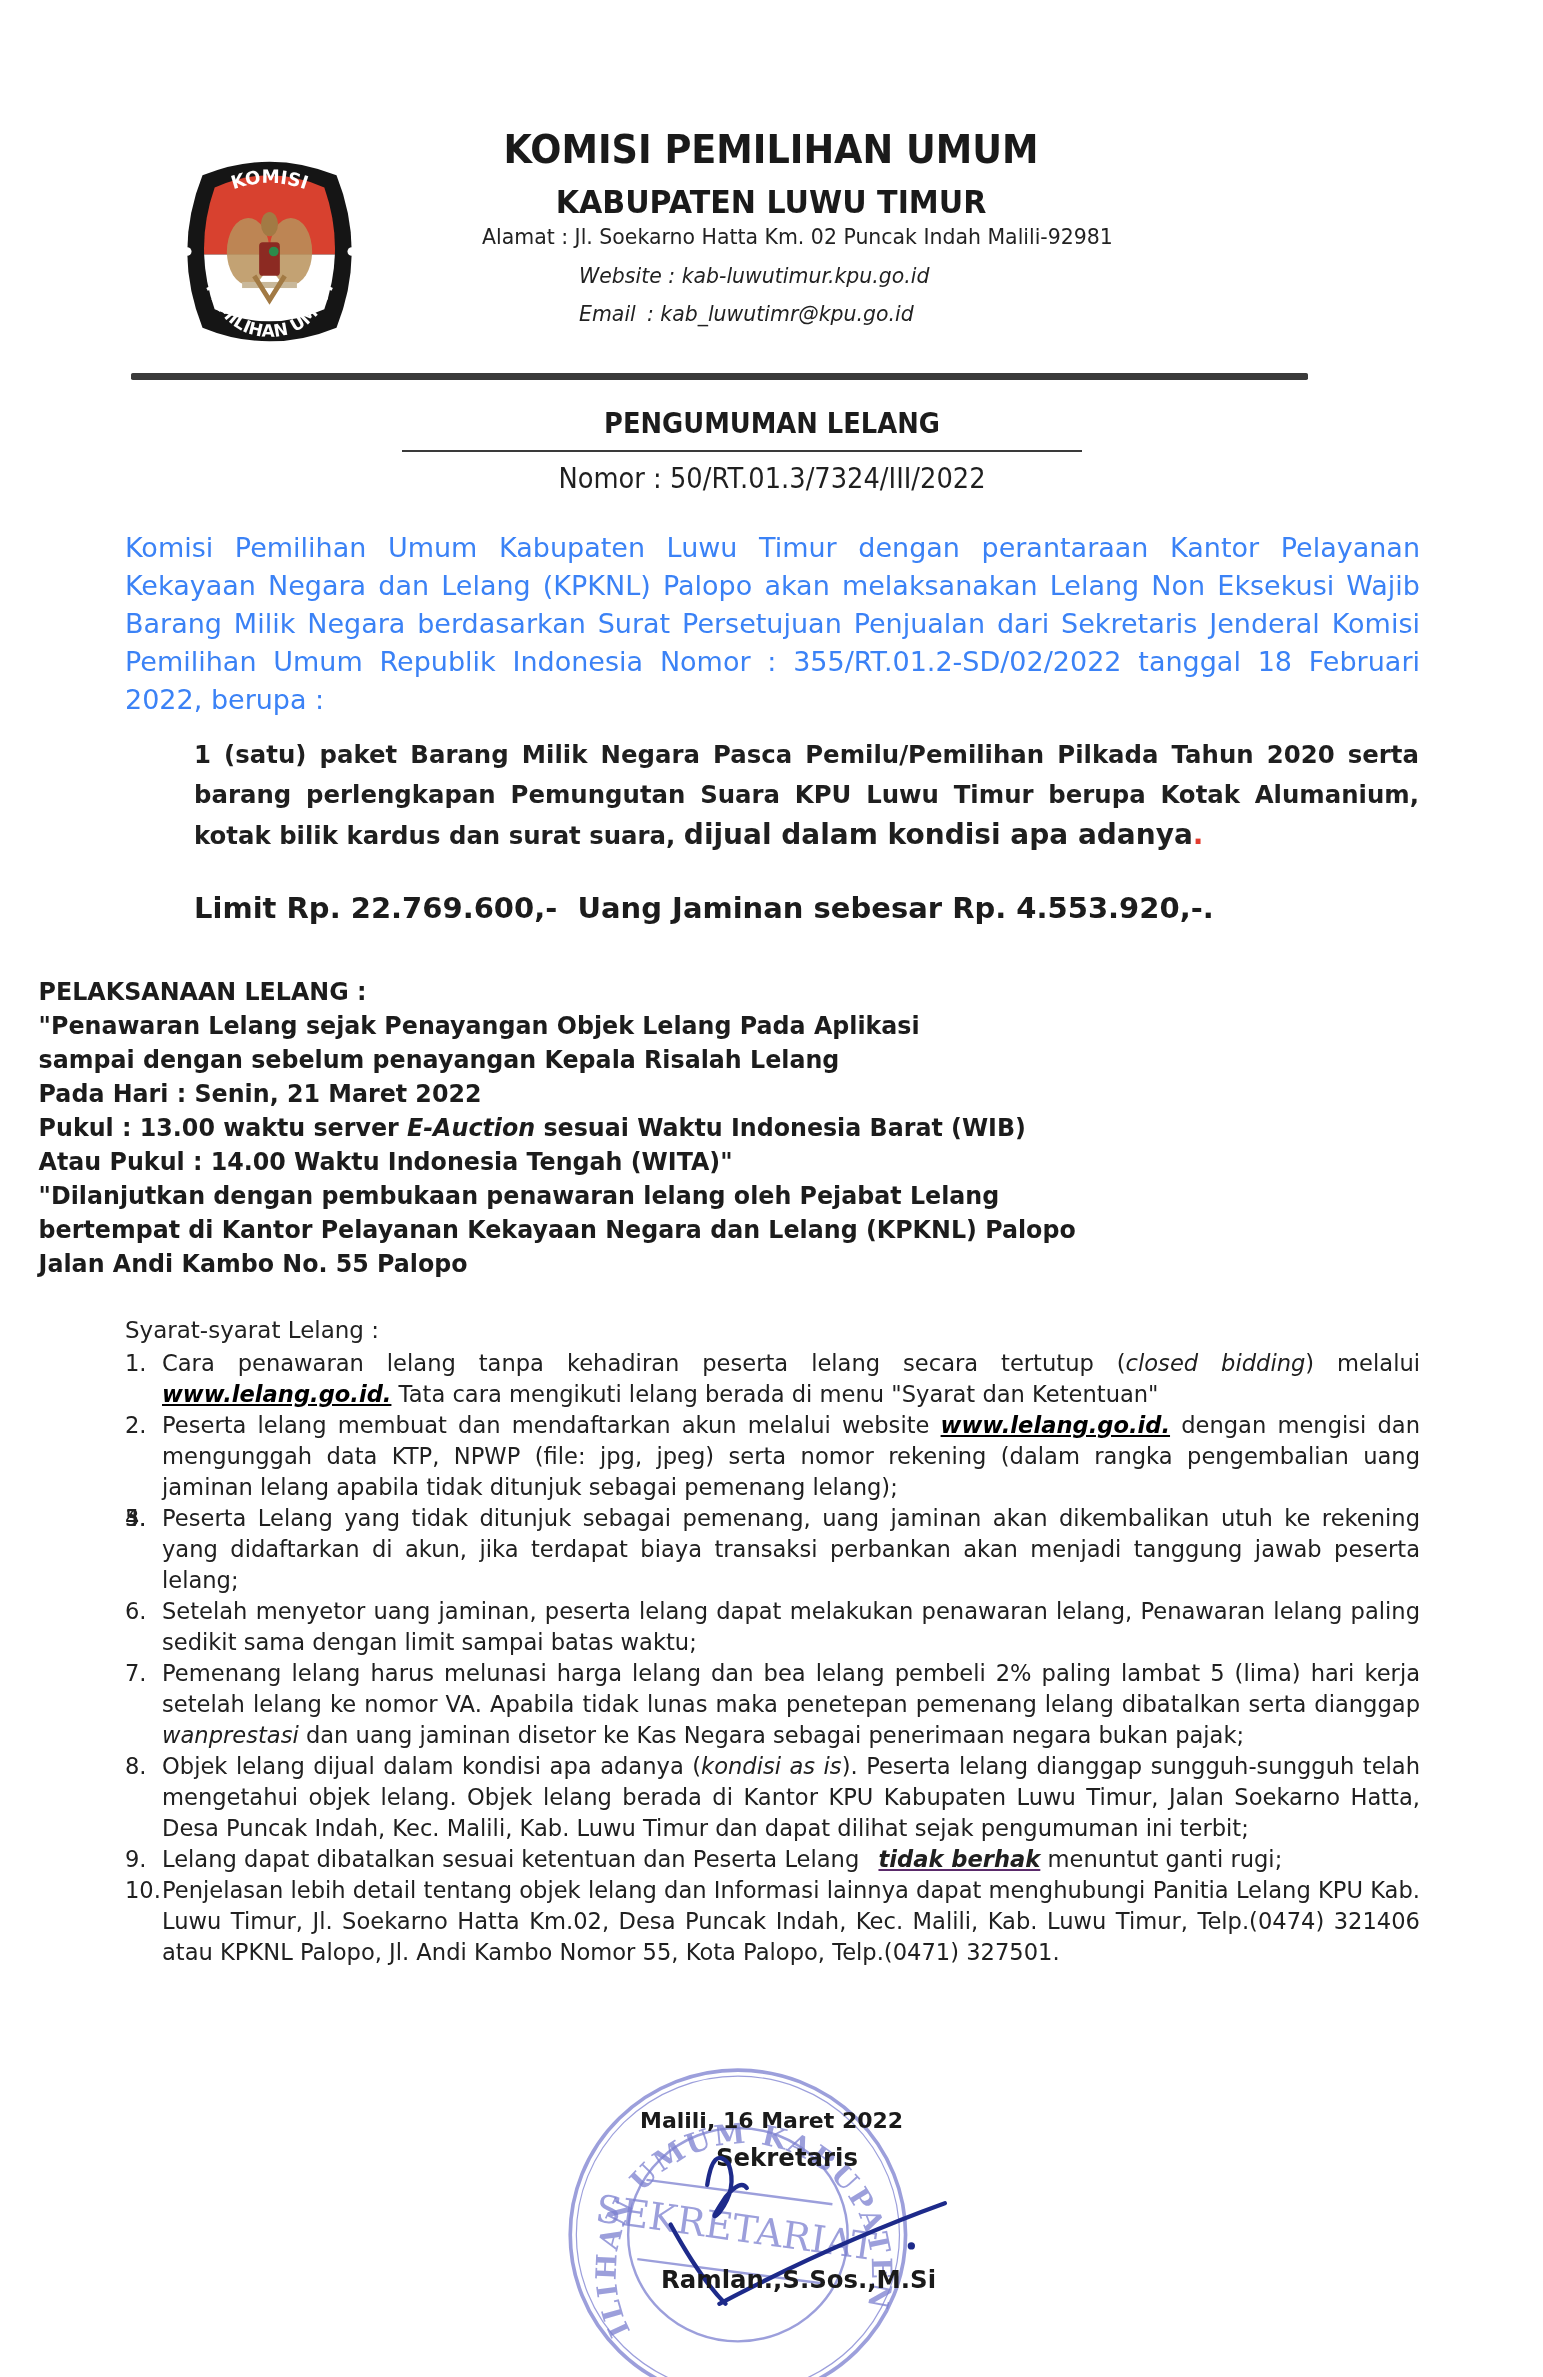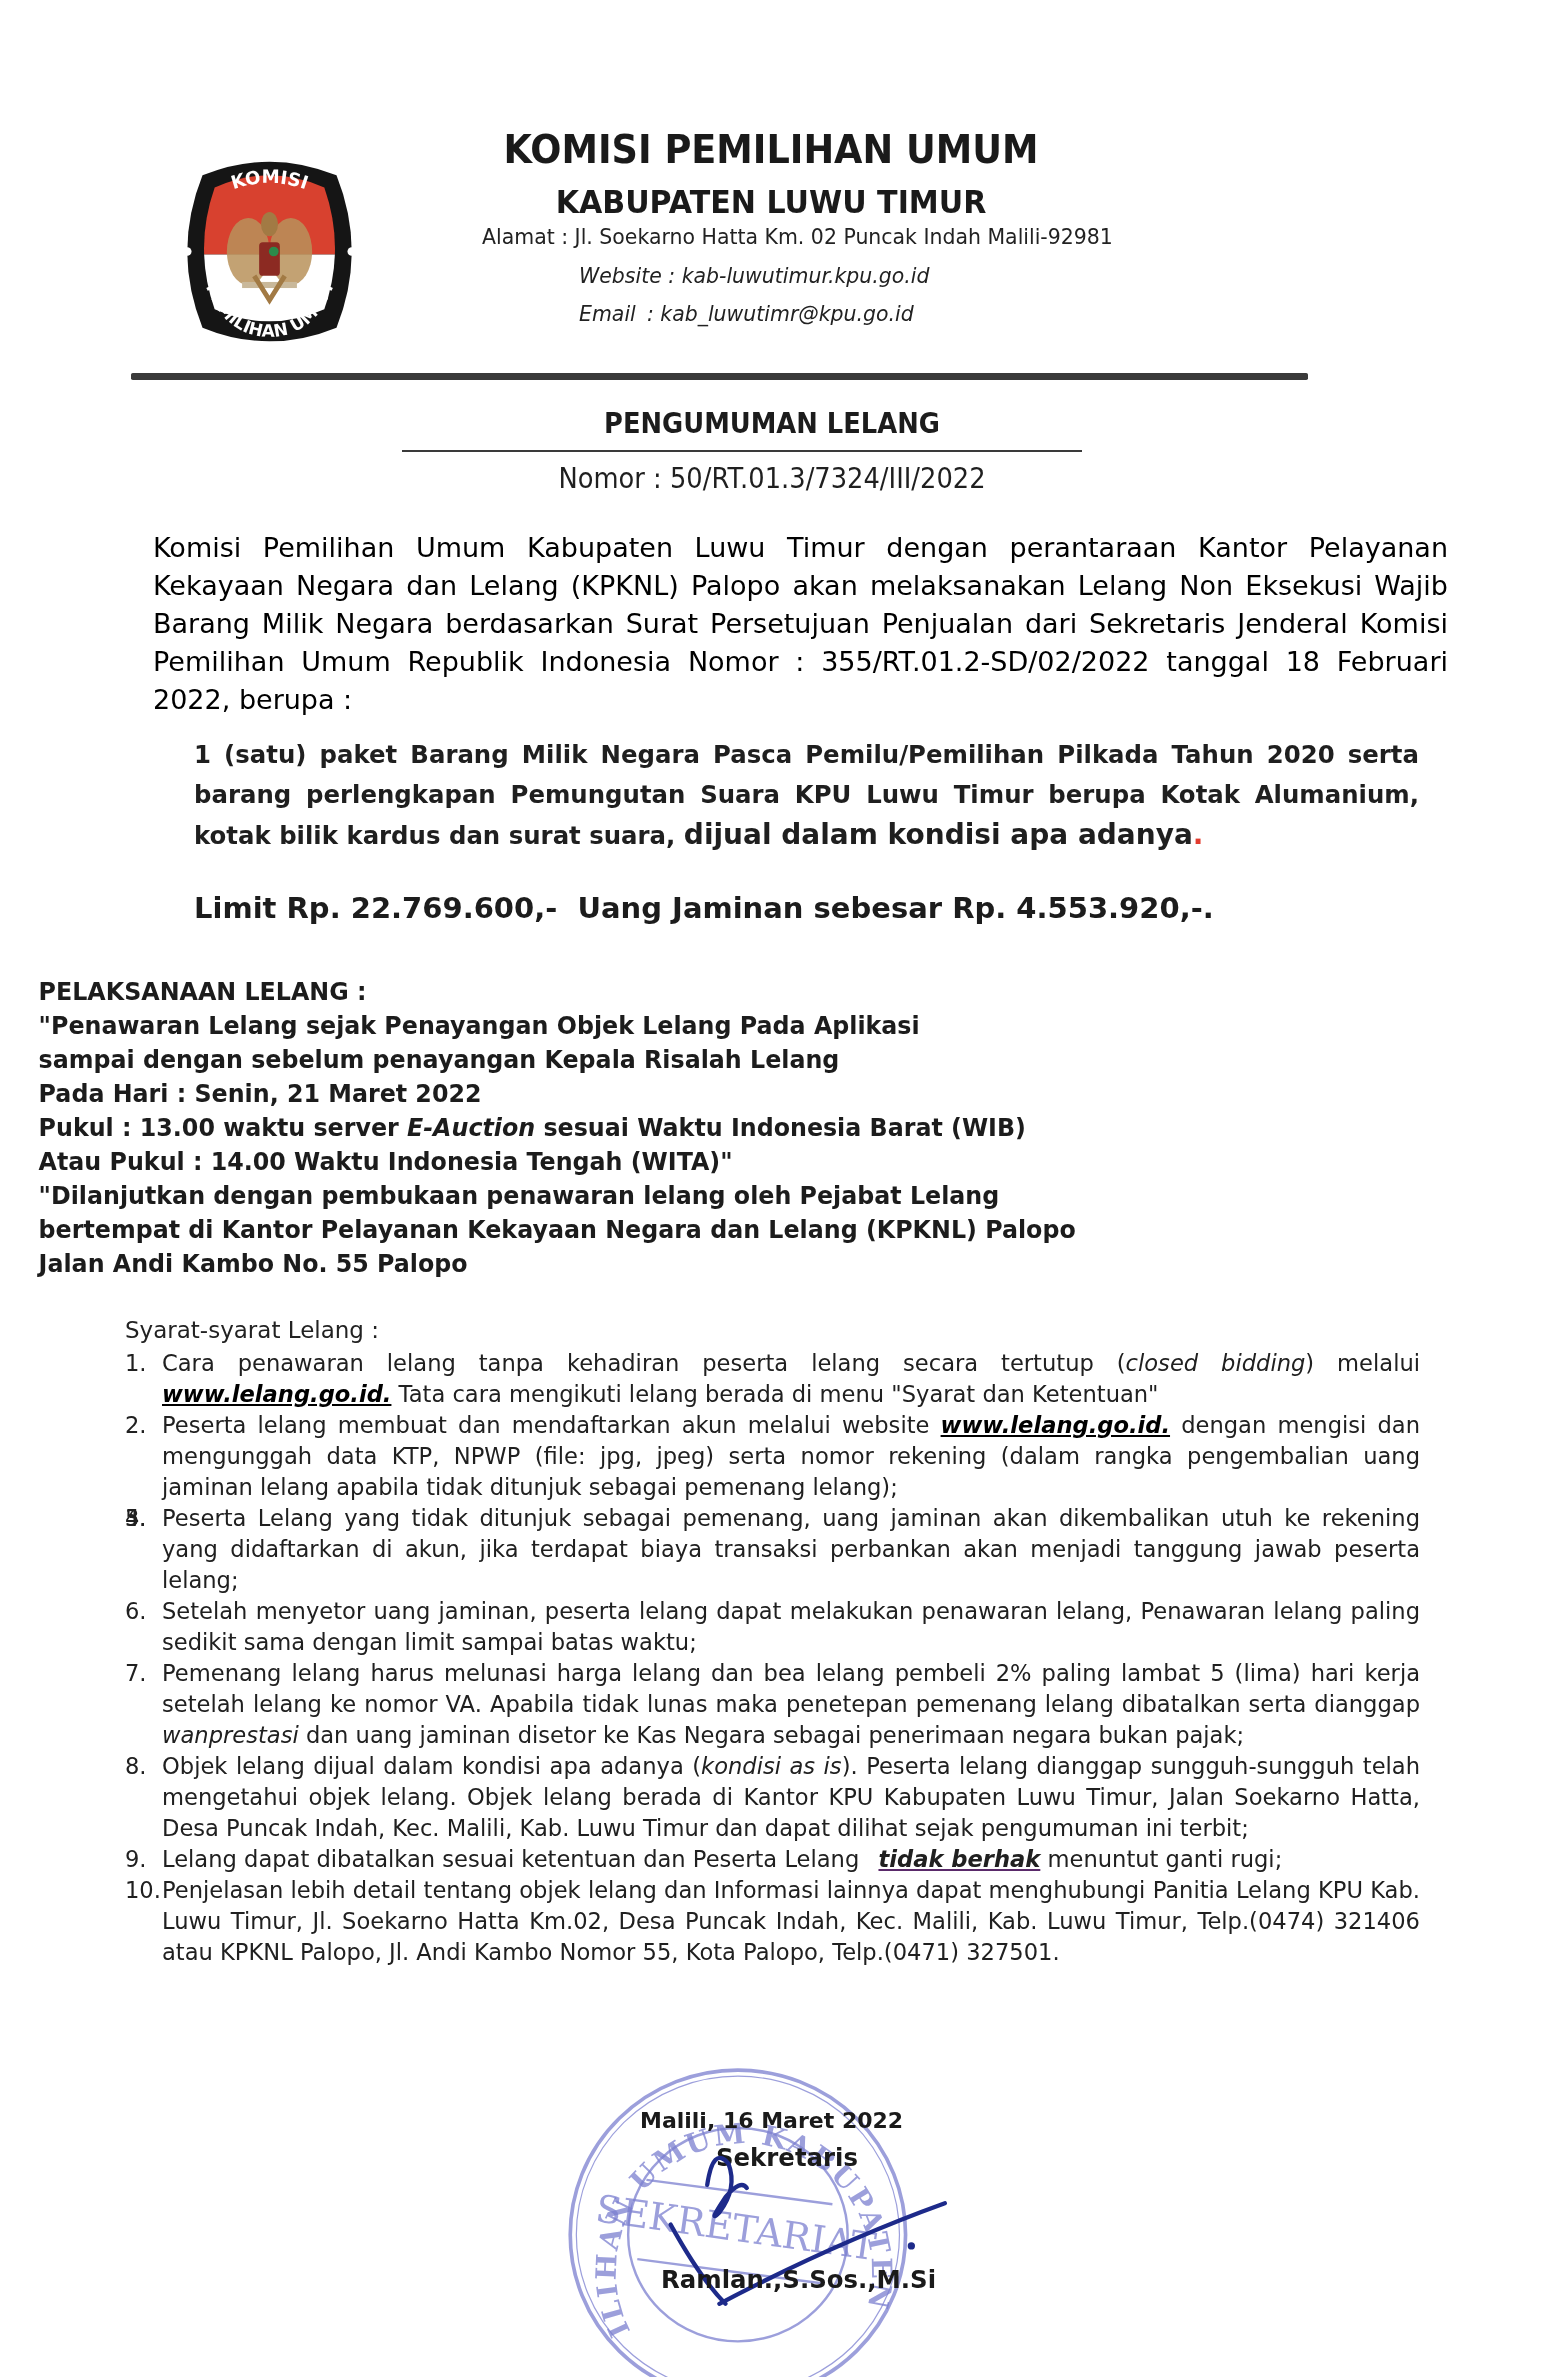--- a/index.html
+++ b/index.html
@@ -18,21 +18,21 @@
   #mail { left:579px; top:301px; }
   #mail .lbl { display:inline-block; width:73px; }
   #rule { left:131px; top:373px; width:1177px; height:7.3px; background:#3a3a3a; border-radius:1.8px; }
 
   
   #ann-title { left:0; width:1544px; top:407px; text-align:center; font-size:28px; font-weight:bold; color:#1c1c1c; transform:scaleX(0.92); }
   #ann-underline { left:402px; top:450px; width:680px; height:2.4px; background:#3a3a3a; }
   #ann-no { left:0; width:1544px; top:462px; text-align:center; font-size:28px; color:#1f1f1f; transform:scaleX(0.92); }
 
   
-  #intro { left:125px; top:529px; width:1295px; font-size:27px; line-height:38px; text-align:justify; color:#000000;margin-left:28px; }
+  #intro { left:125px; top:529px; width:1295px; font-size:27px; line-height:38px; text-align:justify; color:#3b82f6; }
   #pkg { left:194px; top:735px; width:1225px; font-family:"DejaVu Sans", sans-serif; font-weight:bold; font-size:24.4px; line-height:40px; text-align:justify; color:#1f1f1f; }
   #pkg .big { font-size:28px; }
   #pkg .red { color:#e23b2e; }
   #limit { left:194px; top:891px; font-weight:bold; font-size:29px; color:#1c1c1c; white-space:nowrap; }
 
   #exec { left:0; width:1544px; top:975px; text-align:left; font-weight:bold; font-size:25px; line-height:34px; color:#1c1c1c; }
   #exec div { transform:scaleX(0.95); }
   #exec em { font-style:italic; }
 
   

